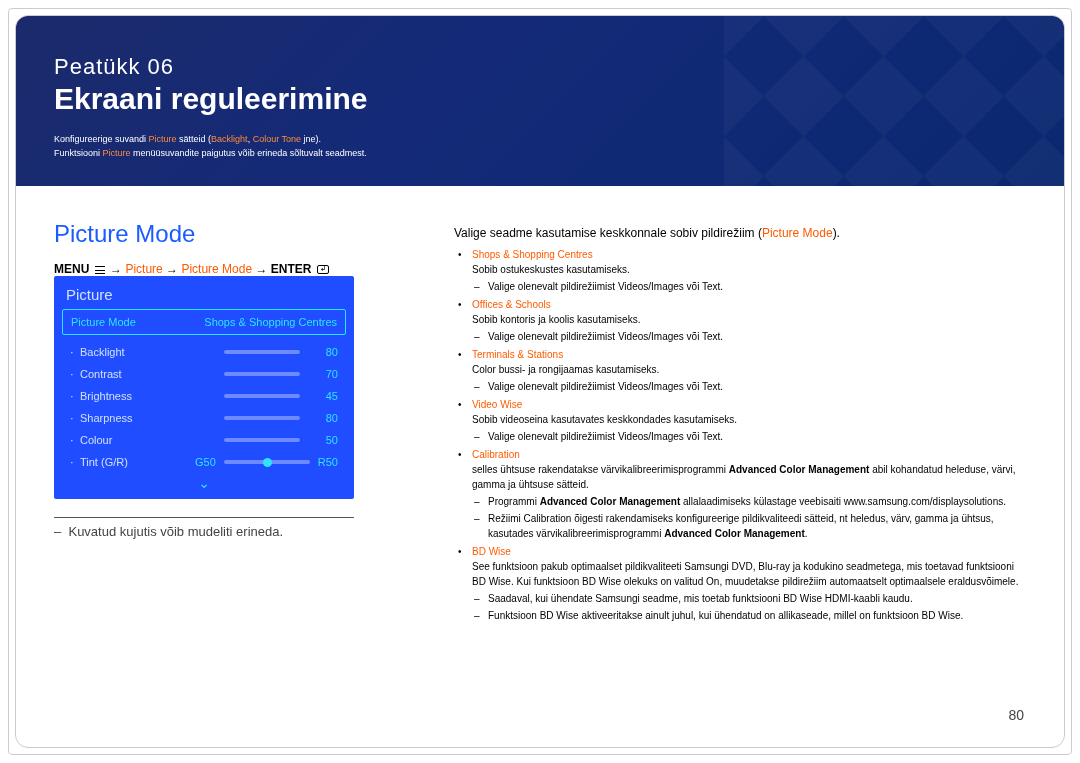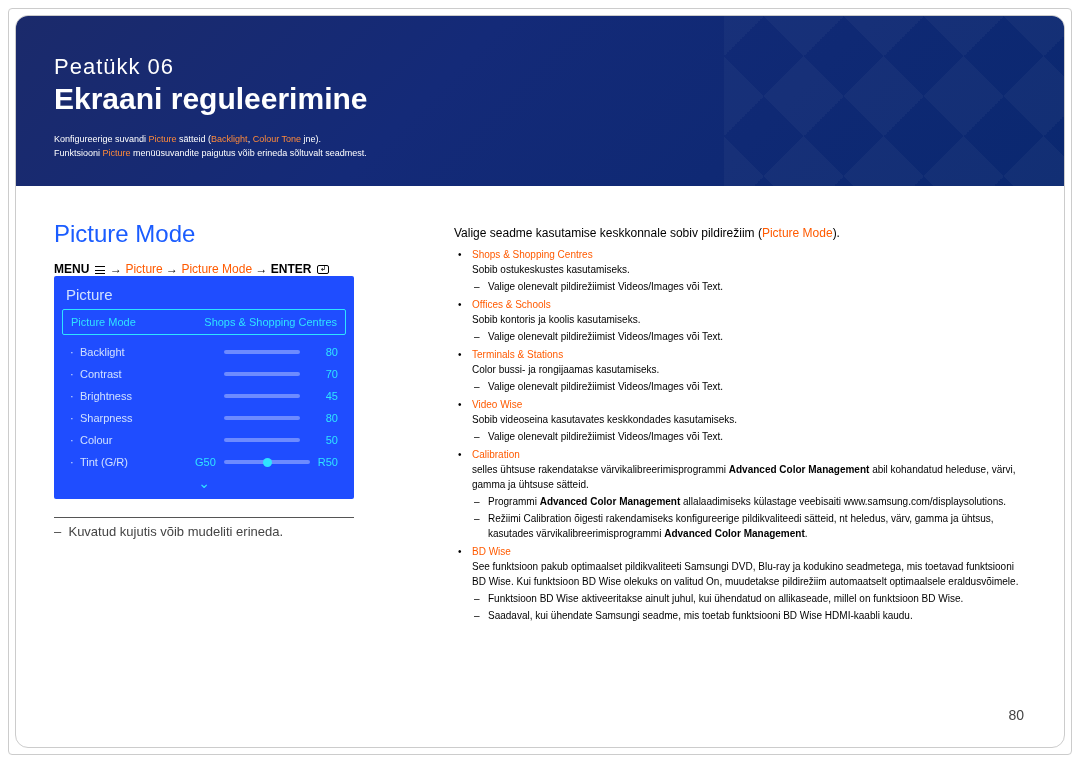--- a/index.html
+++ b/index.html
@@ -232,22 +232,22 @@
           <span>selles ühtsuse rakendatakse värvikalibreerimisprogrammi </span><b>Advanced Color Management</b><span> abil kohandatud heleduse, värvi, gamma ja ühtsuse sätteid.</span>
           <ul class="lev2">
             <li><span>Programmi </span><b>Advanced Color Management</b><span> allalaadimiseks külastage veebisaiti www.samsung.com/displaysolutions.</span></li>
             <li><span>Režiimi </span><span class="hl">Calibration</span><span> õigesti rakendamiseks konfigureerige pildikvaliteedi sätteid, nt heledus, värv, gamma ja ühtsus, kasutades värvikalibreerimisprogrammi </span><b>Advanced Color Management</b><span>.</span></li>
           </ul>
         </li>
         <li>
           <span class="hd">BD Wise</span><br>
           <span>See funktsioon pakub optimaalset pildikvaliteeti Samsungi DVD, Blu-ray ja kodukino seadmetega, mis toetavad funktsiooni </span><span class="hl">BD Wise</span><span>. Kui funktsioon </span><span class="hl">BD Wise</span><span> olekuks on valitud </span><span class="hl">On</span><span>, muudetakse pildirežiim automaatselt optimaalsele eraldusvõimele.</span>
           <ul class="lev2">
+            <li><span>Saadaval, kui ühendate Samsungi seadme, mis toetab funktsiooni </span><span class="hl">BD Wise</span><span> HDMI-kaabli kaudu.</span></li>
             <li><span>Funktsioon </span><span class="hl">BD Wise</span><span> aktiveeritakse ainult juhul, kui ühendatud on allikaseade, millel on funktsioon </span><span class="hl">BD Wise</span><span>.</span></li>
-            <li><span>Saadaval, kui ühendate Samsungi seadme, mis toetab funktsiooni </span><span class="hl">BD Wise</span><span> HDMI-kaabli kaudu.</span></li>
           </ul>
         </li>
       </ul>
     </div>
   </div>
 
   <div class="pagenum">80</div>
 </div>
 
 </body></html>

